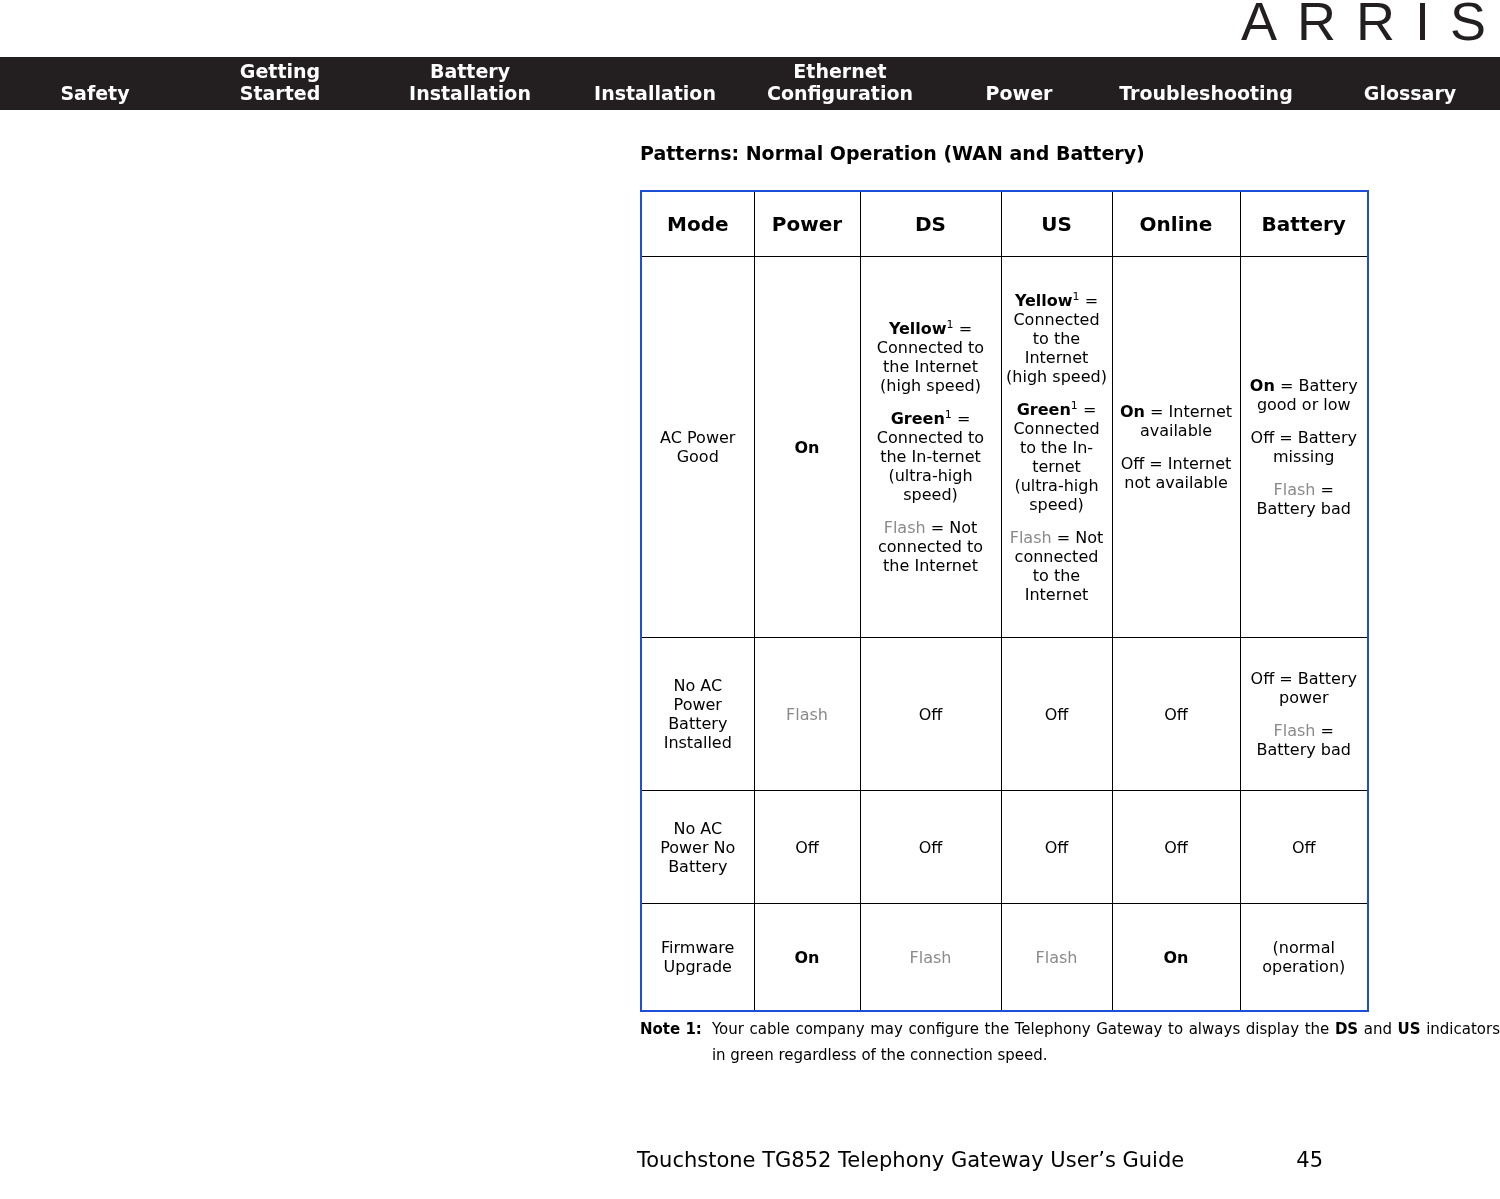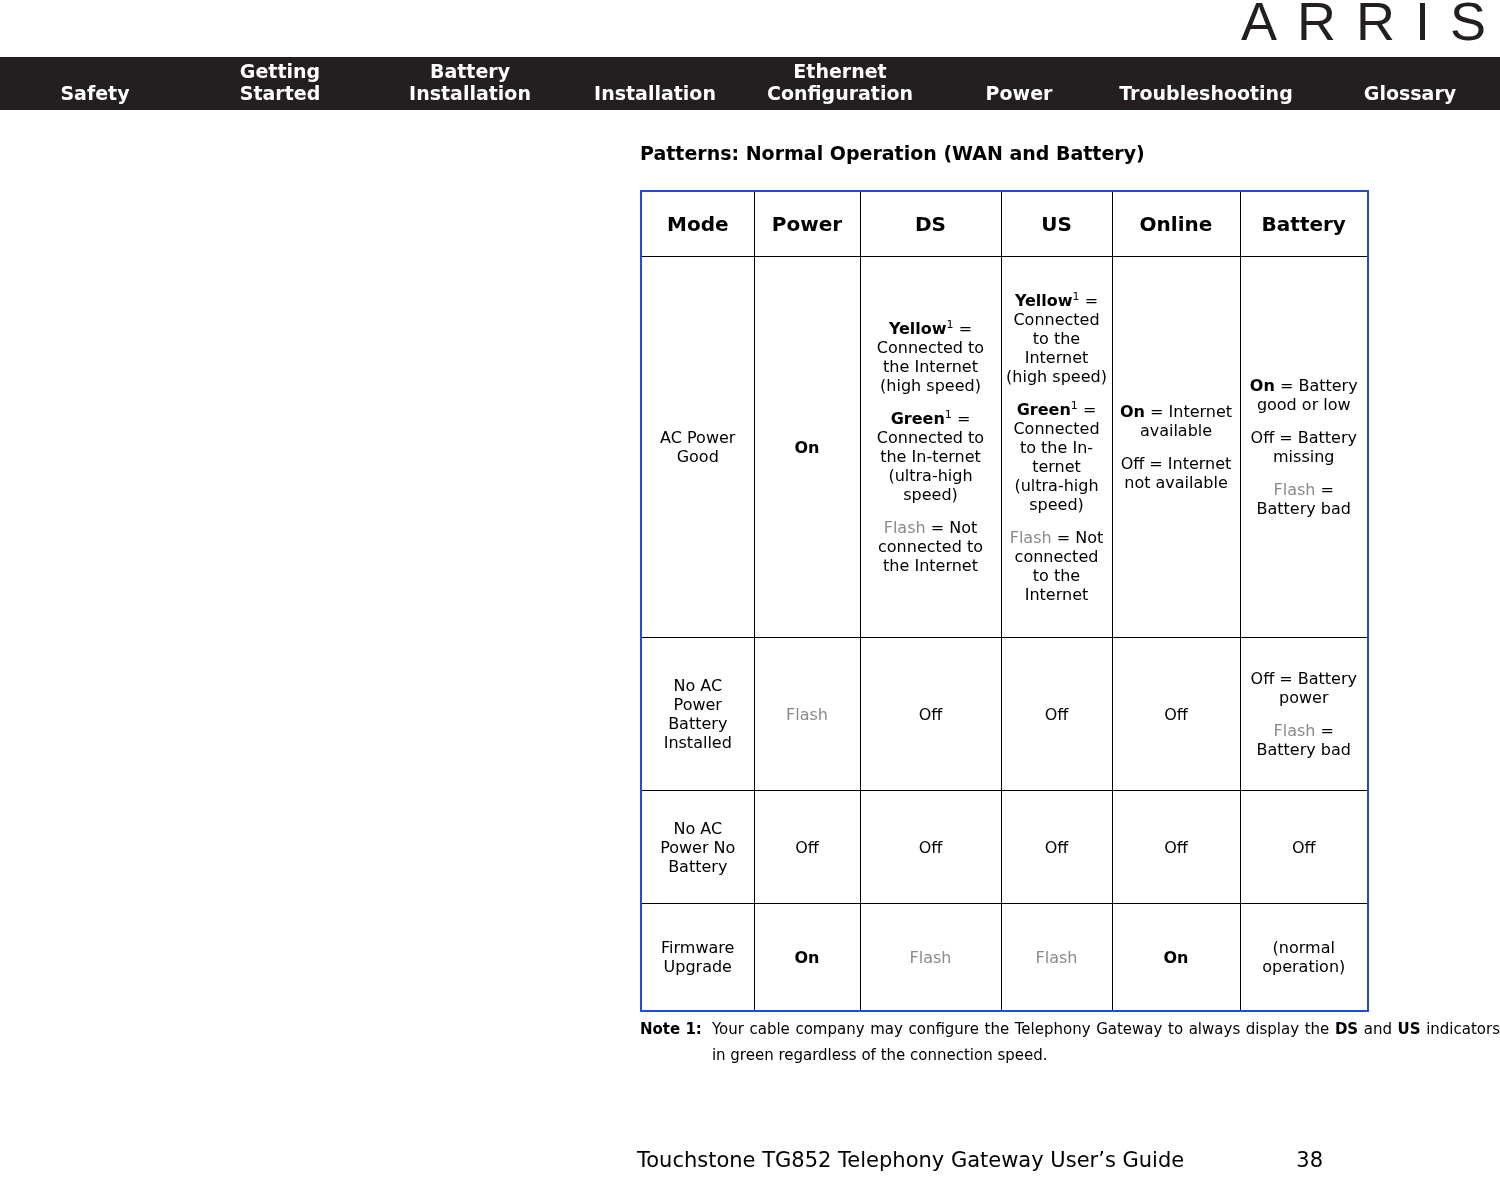--- a/index.html
+++ b/index.html
@@ -267,14 +267,14 @@
   </table>
 </div>
 
 <div class="note">
   <span class="note-label">Note 1:</span>
   <span class="note-body">Your cable company may configure the Telephony Gateway to always display the <b>DS</b> and <b>US</b> indicators in green regardless of the connection speed.</span>
 </div>
 
 <div class="footer">
   <span class="footer-title">Touchstone TG852 Telephony Gateway User’s Guide</span>
-  <span class="footer-page">38</span>
+  <span class="footer-page">45</span>
 </div>
 
 </body></html>

